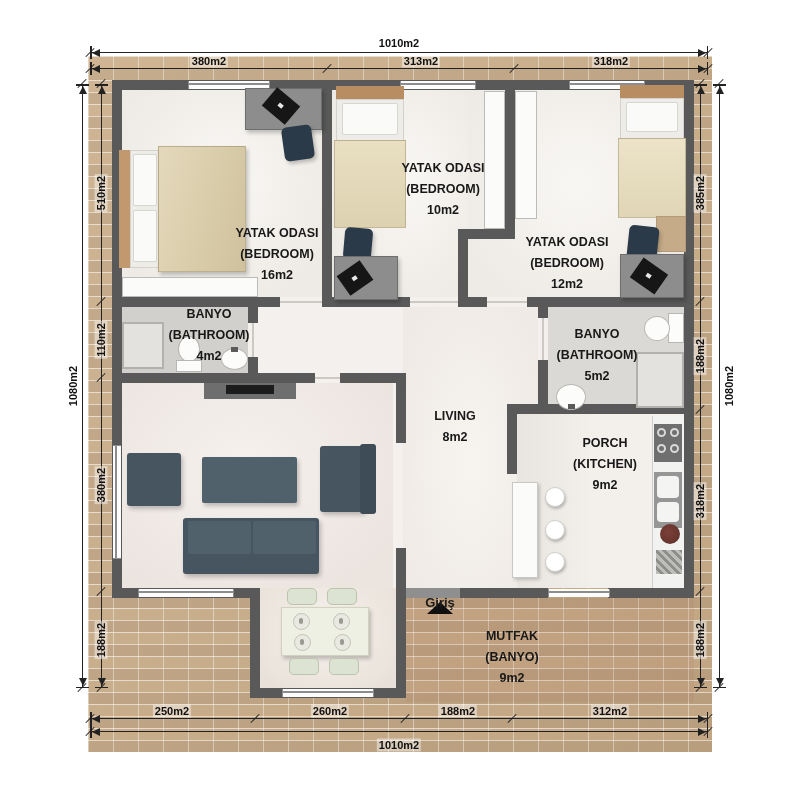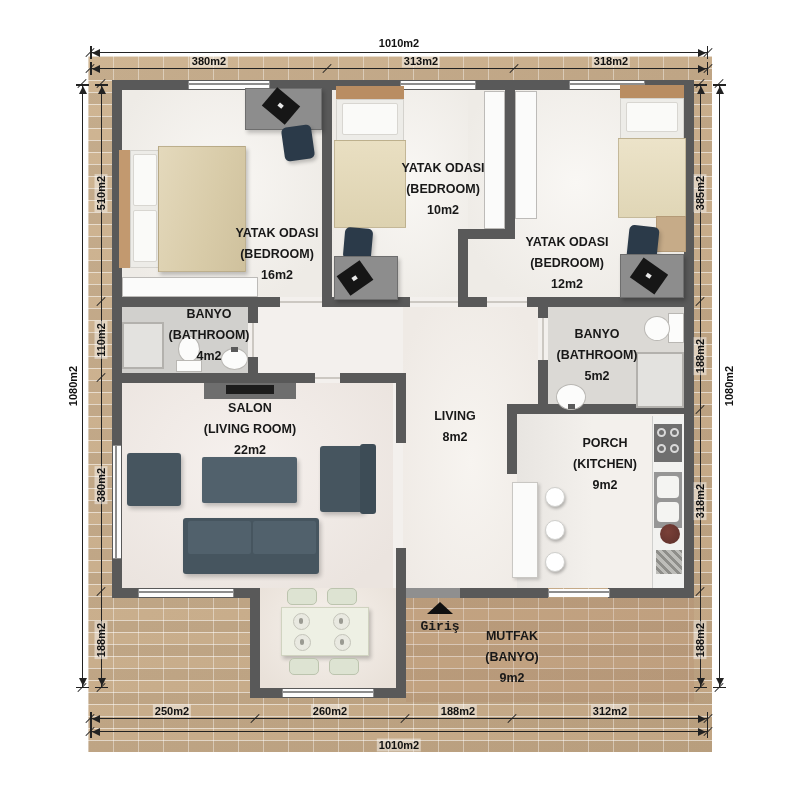--- a/index.html
+++ b/index.html
@@ -228,25 +228,20 @@
   <div class="rlabel" style="left:567px;top:232px;">
     <div>YATAK ODASI</div>
     <div>(BEDROOM)</div>
     <div>12m2</div>
   </div>
   <div class="rlabel" style="left:209px;top:304px;">
     <div>BANYO</div>
     <div>(BATHROOM)</div>
     <div>4m2</div>
   </div>
-  <div class="rlabel" style="left:250px;top:398px;">
-    <div>SALON</div>
-    <div>(LIVING ROOM)</div>
-    <div>22m2</div>
-  </div>
   <div class="rlabel" style="left:455px;top:406px;">
     <div>LIVING</div>
     <div>8m2</div>
   </div>
   <div class="rlabel" style="left:597px;top:324px;">
     <div>BANYO</div>
     <div>(BATHROOM)</div>
     <div>5m2</div>
   </div>
   <div class="rlabel" style="left:605px;top:433px;">
@@ -254,21 +249,21 @@
     <div>(KITCHEN)</div>
     <div>9m2</div>
   </div>
   <div class="rlabel" style="left:512px;top:626px;">
     <div>MUTFAK</div>
     <div>(BANYO)</div>
     <div>9m2</div>
   </div>
 
   <div class="gir-arrow" style="left:427px;top:602px;"></div>
-  <div class="girlab" style="left:440px;top:619px;font-family:Liberation Mono, monospace;">Giriş</div>
+  <div class="girlab" style="left:440px;top:595px;">Giriş</div>
 
   <div class="dim-h" style="left:90px;top:52px;width:618px;">
     <span class="eb" style="left:0;"></span>
       <span class="eb" style="right:0;"></span>
     <span class="tk" style="left:0;"></span>
       <span class="tk" style="left:618px;"></span>
     <span class="ar" style="left:-2px;top:-4.5px;border-right:8px solid #222;"></span>
     <span class="ar" style="right:-2px;top:-4.5px;border-left:8px solid #222;"></span>
   </div>
   <div class="dlab plain" style="left:399px;top:43px;">1010m2</div>

